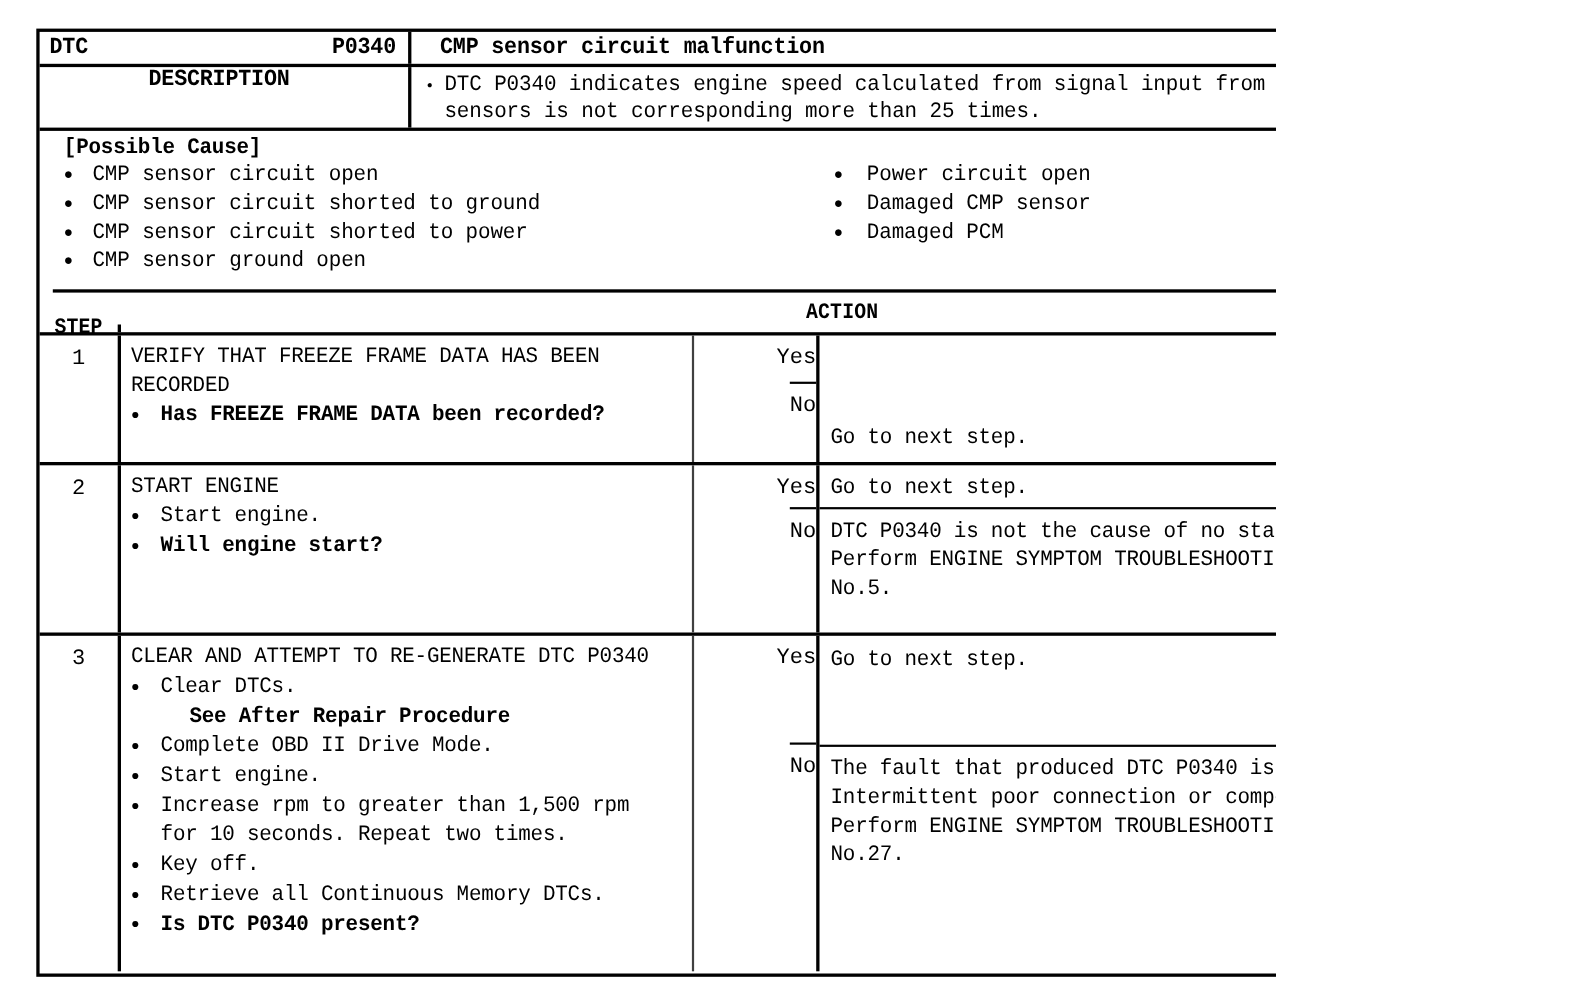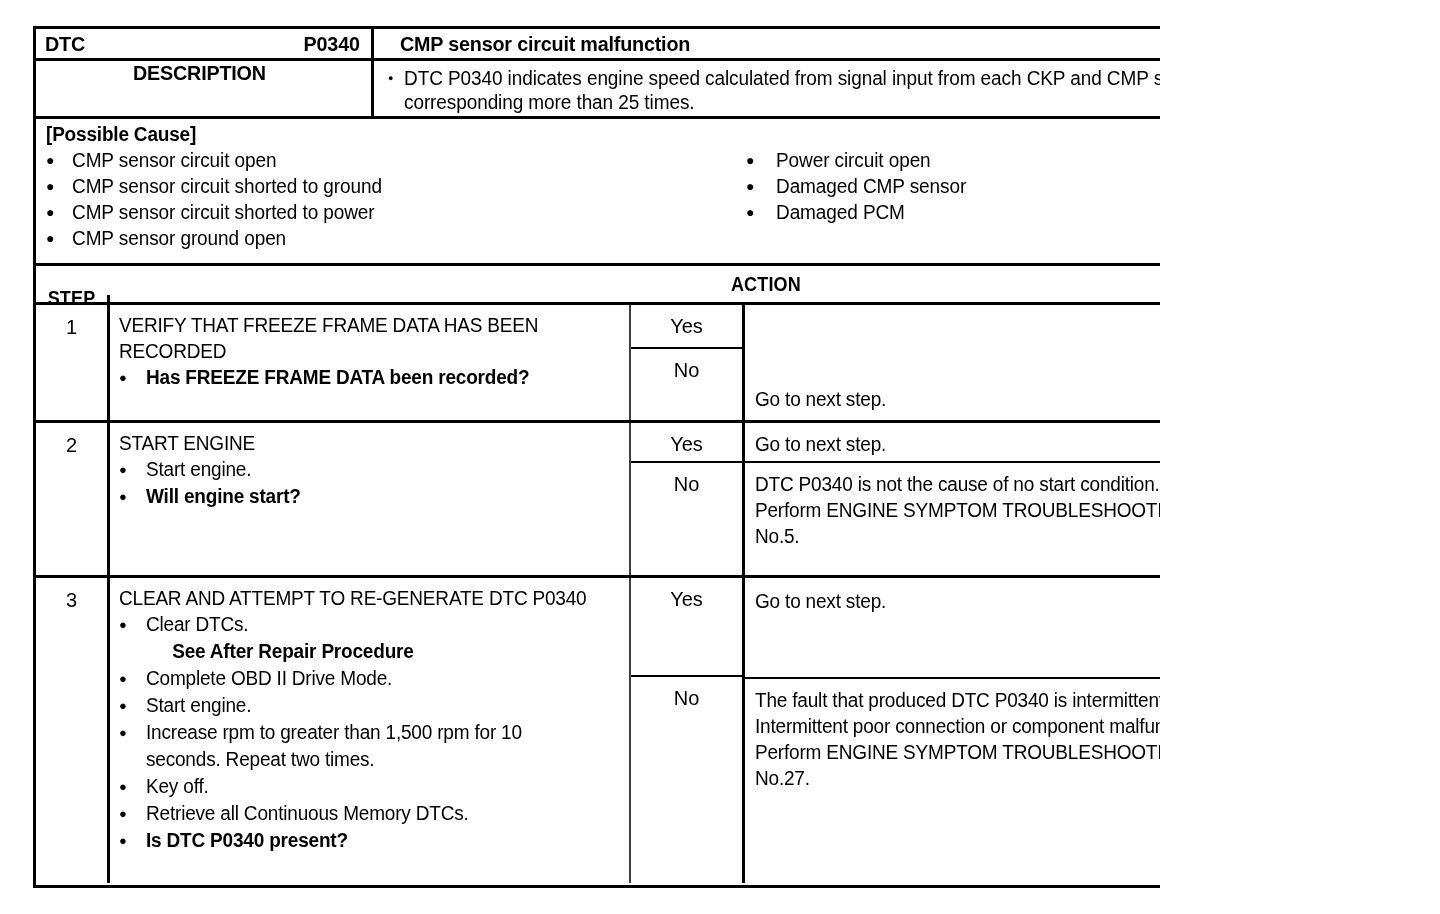--- a/index.html
+++ b/index.html
@@ -15,20 +15,21 @@
     color: #000000;
     -webkit-font-smoothing: none;
   }
 
   .page {
     position: relative;
     width: 1160px;
     height: 914px;
     background: #ffffff;
     overflow: hidden;
+    font-family: Liberation Mono, monospace;
   }
 
   
   .dtc-table {
     position: absolute;
     left: 33px;
     top: 26px;
     width: 1392px;
     height: 862px;
     border: 3px solid #000;
@@ -101,20 +102,21 @@
     width: 105%;
   }
 
   
   .cause-row {
     height: 147px;
     border-bottom: 3px solid #000;
     position: relative;
     box-sizing: border-box;
     padding: 3px 0 0 10px;
+    margin-left: 12px;
   }
   .cause-title {
     font-weight: bold;
     font-size: 20px;
     line-height: 25px;
     letter-spacing: -0.2px;
     transform: scaleX(0.95);
     transform-origin: left center;
   }
   .cause-cols {
@@ -244,20 +246,21 @@
     transform-origin: left top;
   }
 
   .cell-yesno {
     width: 114px;
     flex: none;
     box-sizing: border-box;
     border-right: 3px solid #000;
     display: flex;
     flex-direction: column;
+    align-items: flex-end;
   }
   .cell-action {
     flex: 1;
     box-sizing: border-box;
     display: flex;
     flex-direction: column;
     justify-content: flex-end;
   }
 
   .yn-cell {

